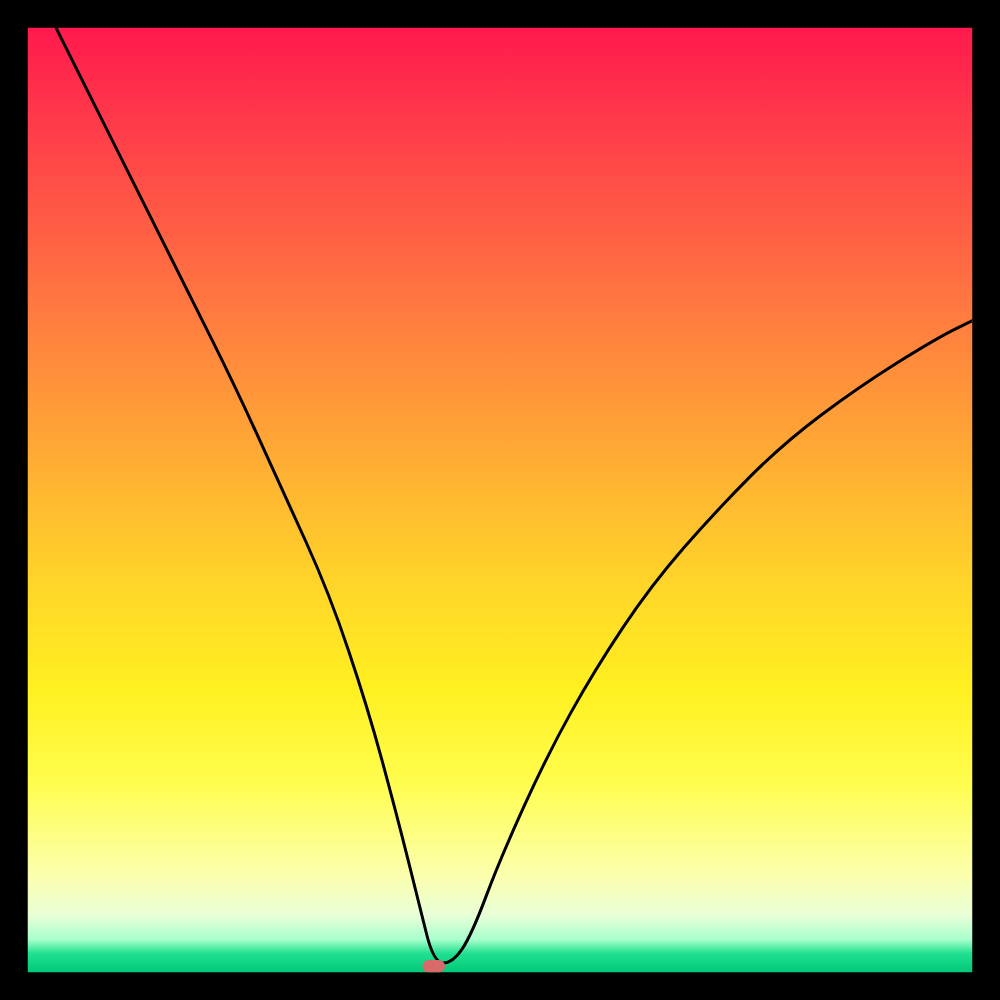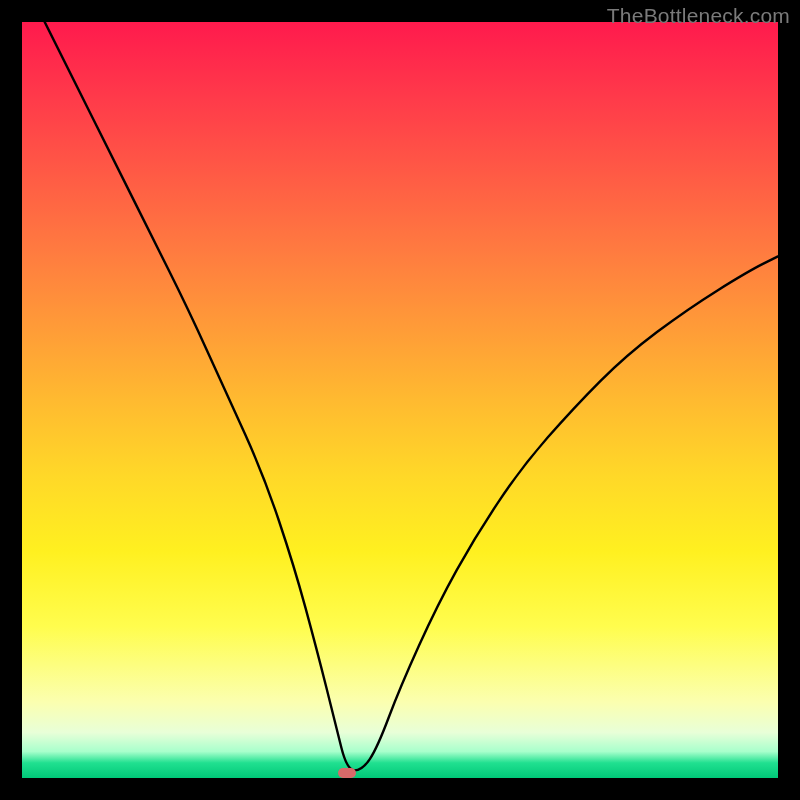--- a/index.html
+++ b/index.html
@@ -85,14 +85,13 @@
   <div class="plot-area">
     <div class="gradient-bg"></div>
 
     <svg class="curve-svg" viewBox="0 0 756 756" preserveAspectRatio="none">
       <path id="curve-path" d="M 22.7 0.0 Q 52.9 60.5 71.8 98.3 Q 90.7 136.1 109.6 173.9 Q 128.5 211.7 147.4 249.5 Q 166.3 287.3 185.2 328.9 Q 204.1 370.4 223.0 412.0 Q 241.9 453.6 257.0 499.0 Q 272.2 544.3 283.5 585.9 Q 294.8 627.5 304.3 665.3 Q 313.7 703.1 319.4 725.8 Q 325.1 748.4 332.6 748.4 Q 340.2 748.4 347.8 737.1 Q 355.3 725.8 366.7 695.5 Q 378.0 665.3 396.9 623.7 Q 415.8 582.1 434.7 548.1 Q 453.6 514.1 476.3 480.1 Q 499.0 446.0 525.4 415.8 Q 551.9 385.6 578.3 359.1 Q 604.8 332.6 635.0 310.0 Q 665.3 287.3 695.5 268.4 Q 725.8 249.5 740.9 241.9 L 756.0 234.4" fill="none" stroke="#000" stroke-width="2.4" stroke-linecap="round" stroke-linejoin="round"></path>
     </svg>
 
     <div class="marker" id="min-marker" style="left: 325.08px; top: 751.464px;"></div>
   </div>
 
-  <div class="watermark">TheBottleneck.com</div>
 </div>
 
 </body></html>

